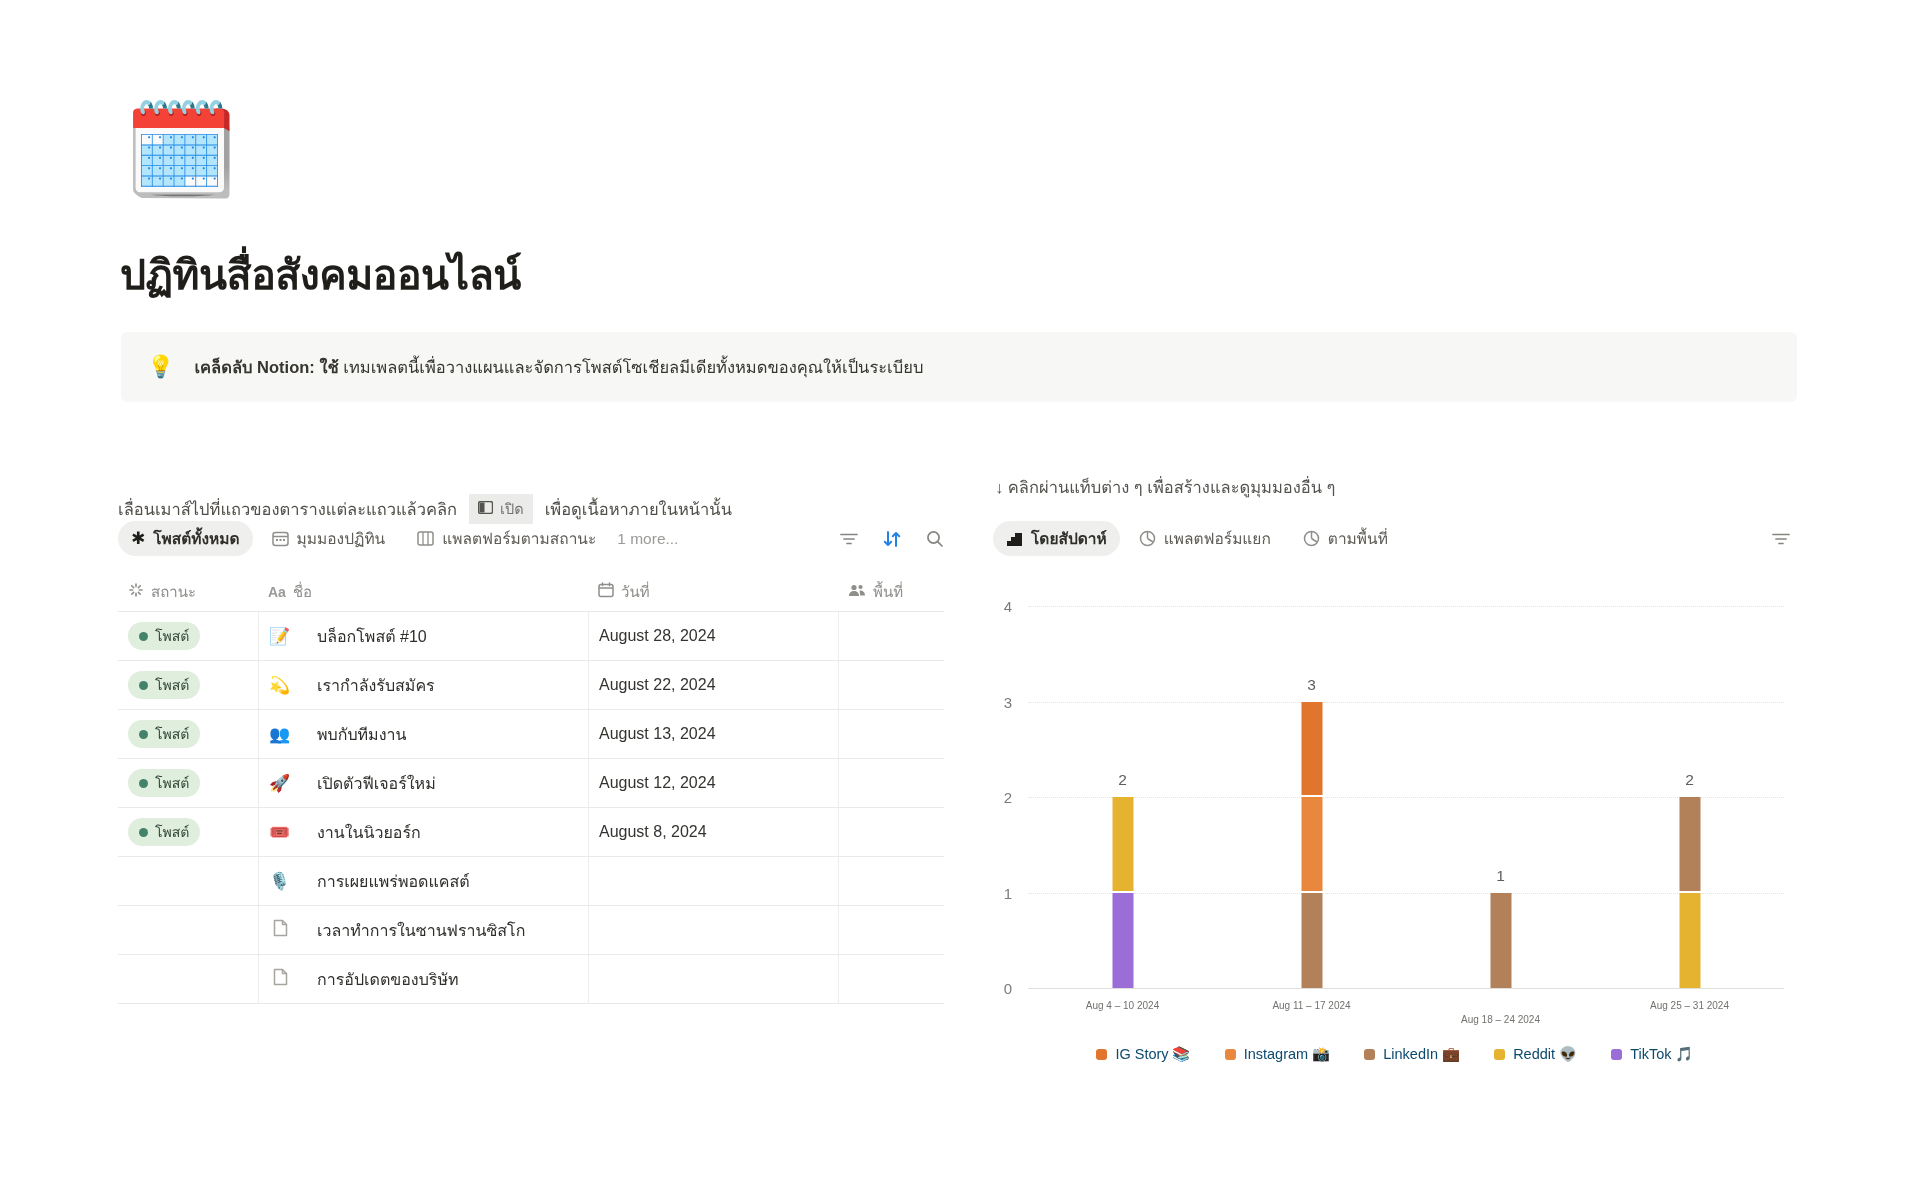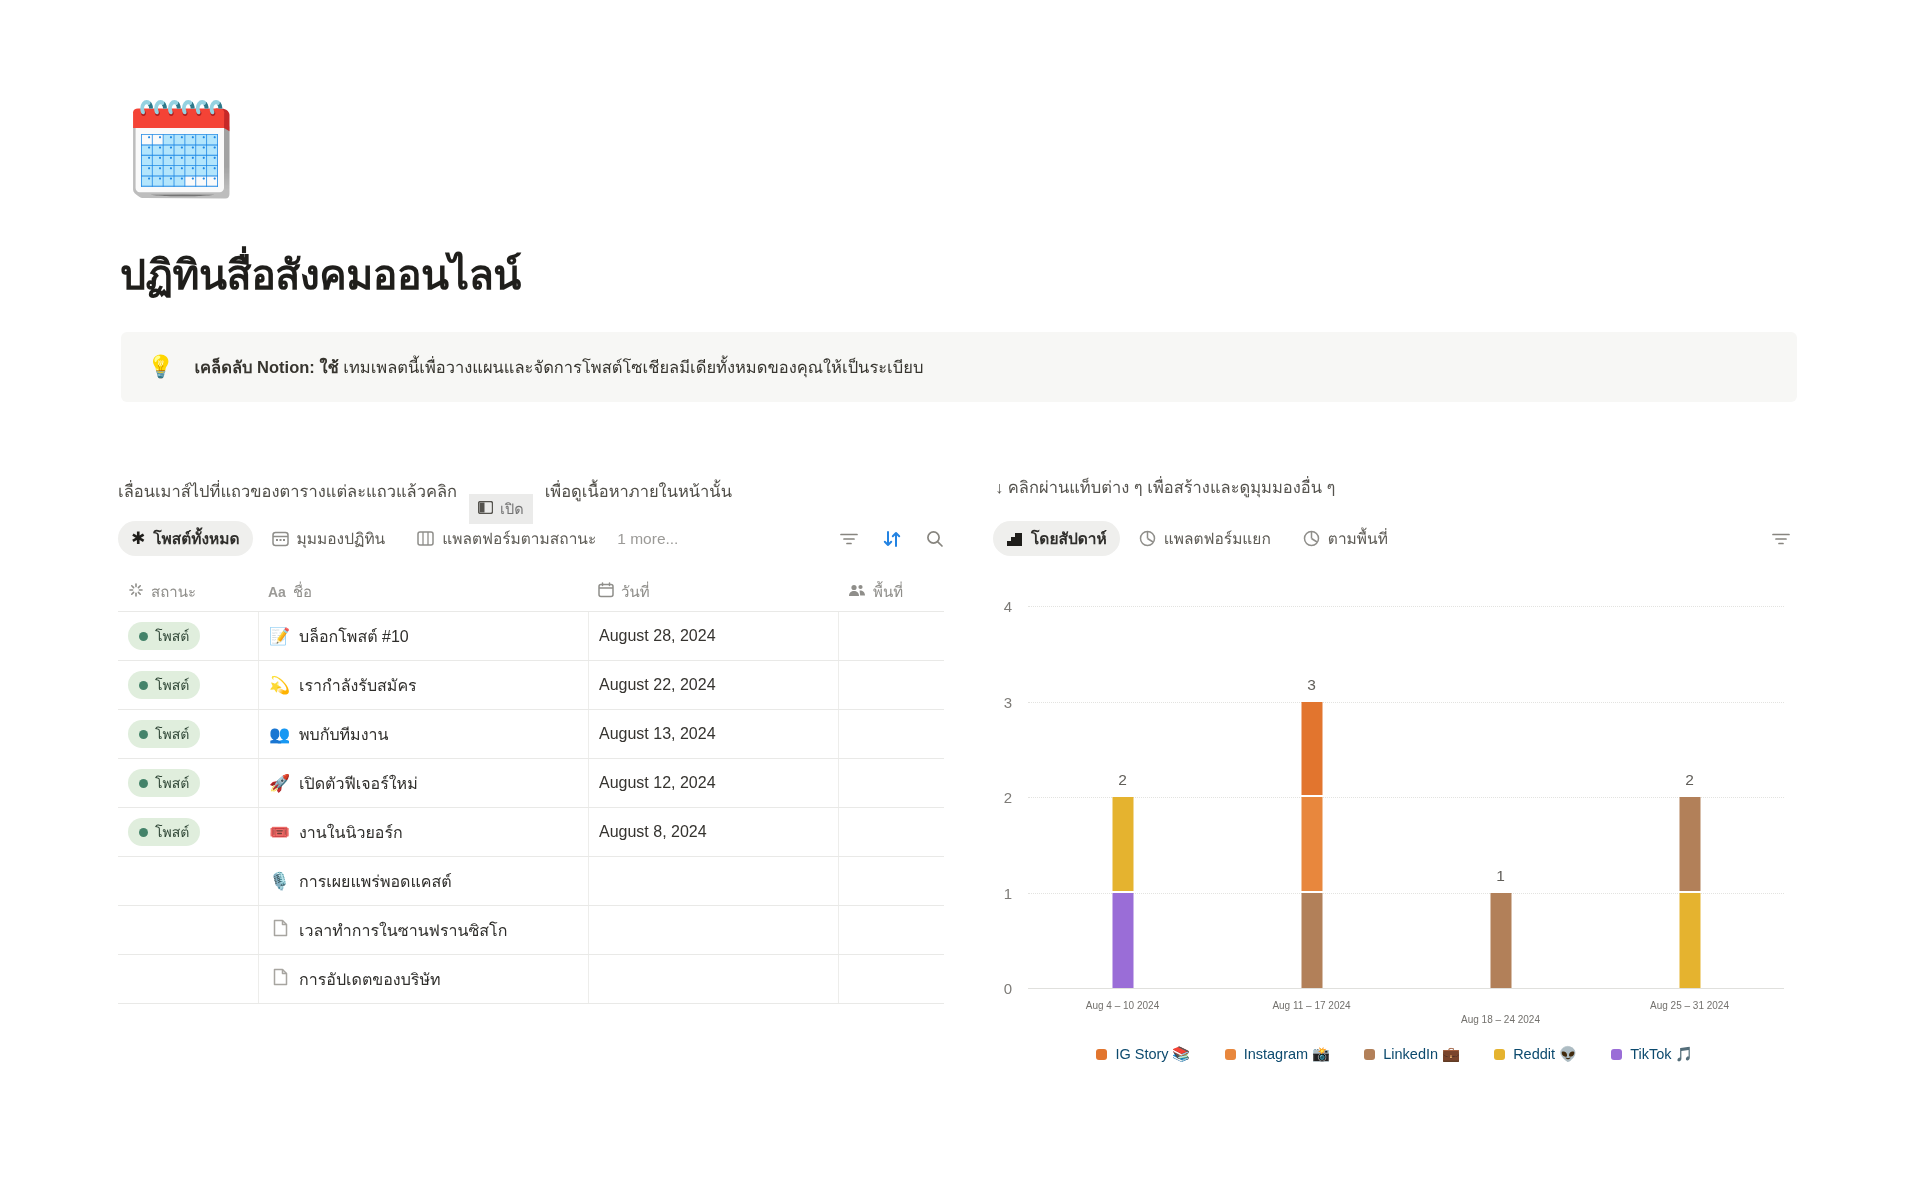--- a/index.html
+++ b/index.html
@@ -15,21 +15,21 @@
   .page-title { left:120px; top:242px; font-size:41px; font-weight:700; letter-spacing:-0.5px; color:#1f1e1b; }
 
   .callout {
     left:121px; top:332px; width:1676px; height:70px;
     background:#f7f7f5; border-radius:6px;
     display:flex; align-items:center; padding:0 26px; gap:20px; font-size:16.5px;
   }
   .callout .emoji { font-size:22px; }
   .callout b { font-weight:700; }
 
-  .instruction { font-size:16.5px; color:#504e48; display:flex; align-items:flex-start; gap:8px; white-space:nowrap; }
+  .instruction { font-size:16.5px; color:#504e48; display:flex; align-items:center; gap:8px; white-space:nowrap; }
   .open-pill {
     display:inline-flex; align-items:center; gap:7px;
     background:#ebebea; border-radius:0; padding:3px 9px 4px 9px;
     font-size:14.5px; color:#737373; margin:16px 4px; cursor:pointer;
   }
 
   .tabs { display:flex; align-items:center; gap:6px; }
   .tab {
     display:flex; align-items:center; gap:8px; height:35px; padding:0 13px;
     font-size:15.5px; color:#5d5b55; border-radius:18px; cursor:pointer; white-space:nowrap;
@@ -54,21 +54,21 @@
   .aa { font-size:14px; color:#9b9a97; font-weight:600; letter-spacing:0; }
 
   .status-pill {
     display:inline-flex; align-items:center; gap:7px;
     background:#e0eedd; border-radius:14px; height:28px; padding:0 11px;
     font-size:14px; color:#2f4636; white-space:nowrap;
   }
   .status-dot { width:9px; height:9px; border-radius:50%; background:#44836a; }
 
   .row-emoji { font-size:17px; width:22px; text-align:center; flex:none; }
-  .row-name { font-size:16px; color:#2f2e2b; white-space:nowrap; }
+  .row-name { font-size:16px; color:#2f2e2b; white-space:nowrap;margin-left:18px; }
   .row-date { font-size:16px; color:#35332f; }
 
   
   .r-instruction { left:995px; top:474px; font-size:16.5px; color:#55534e; }
   .r-tabs { left:993px; top:521px; width:797px; display:flex; align-items:center; }
   .l-tabs { left:118px; top:521px; width:826px; display:flex; align-items:center; }
   .spacer { flex:1; }
 
   
   .chart { left:1000px; top:598px; width:790px; height:500px; }

